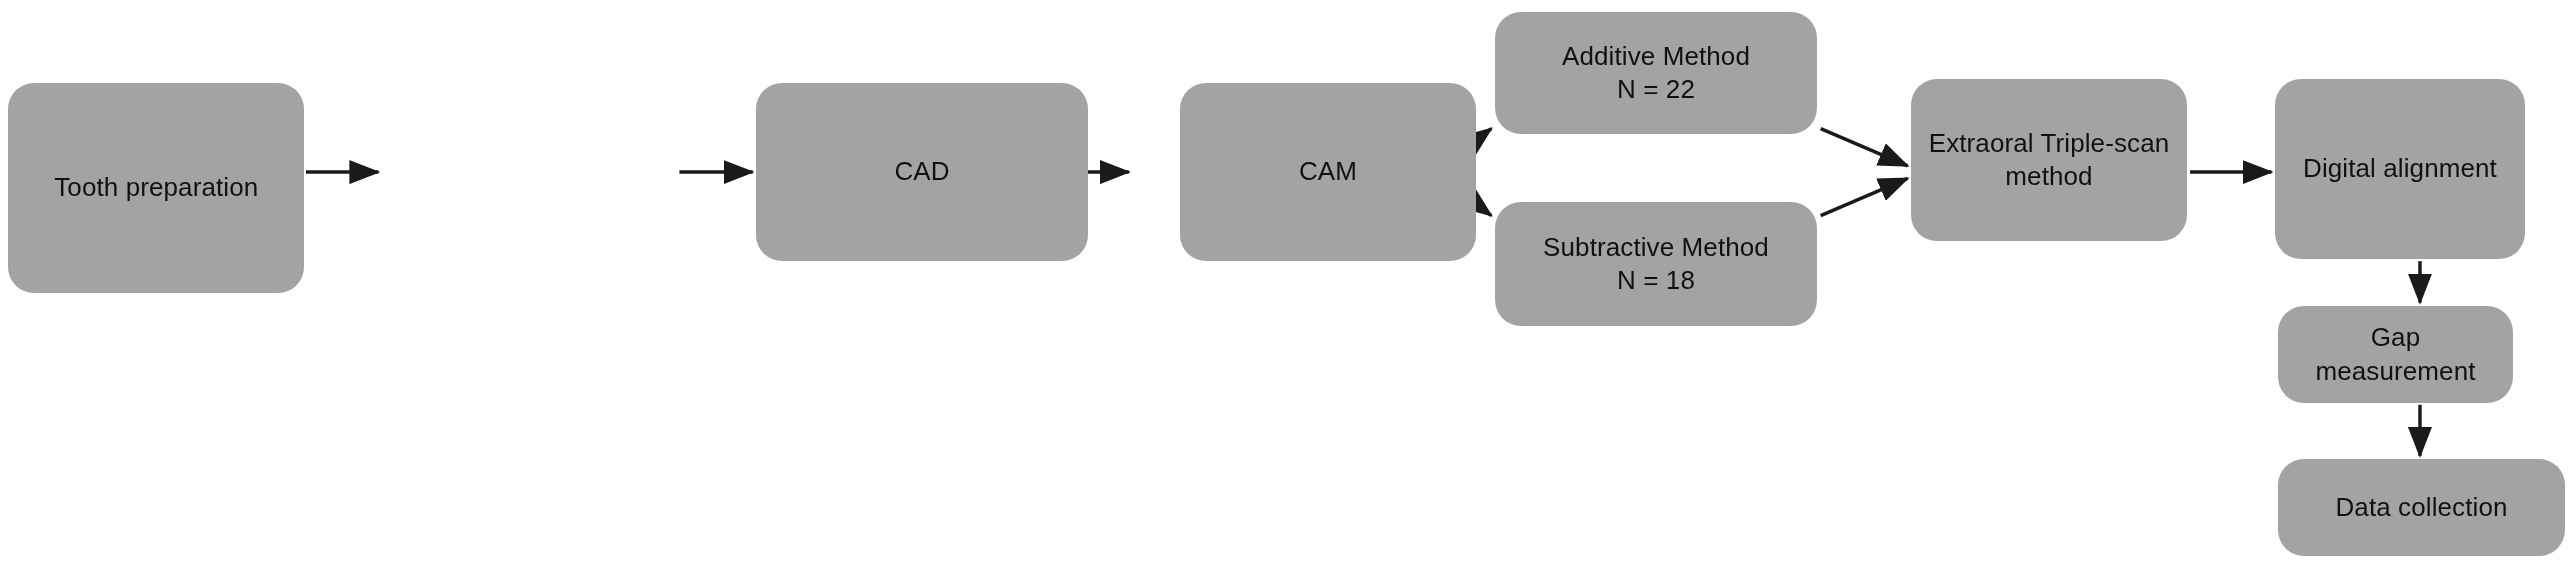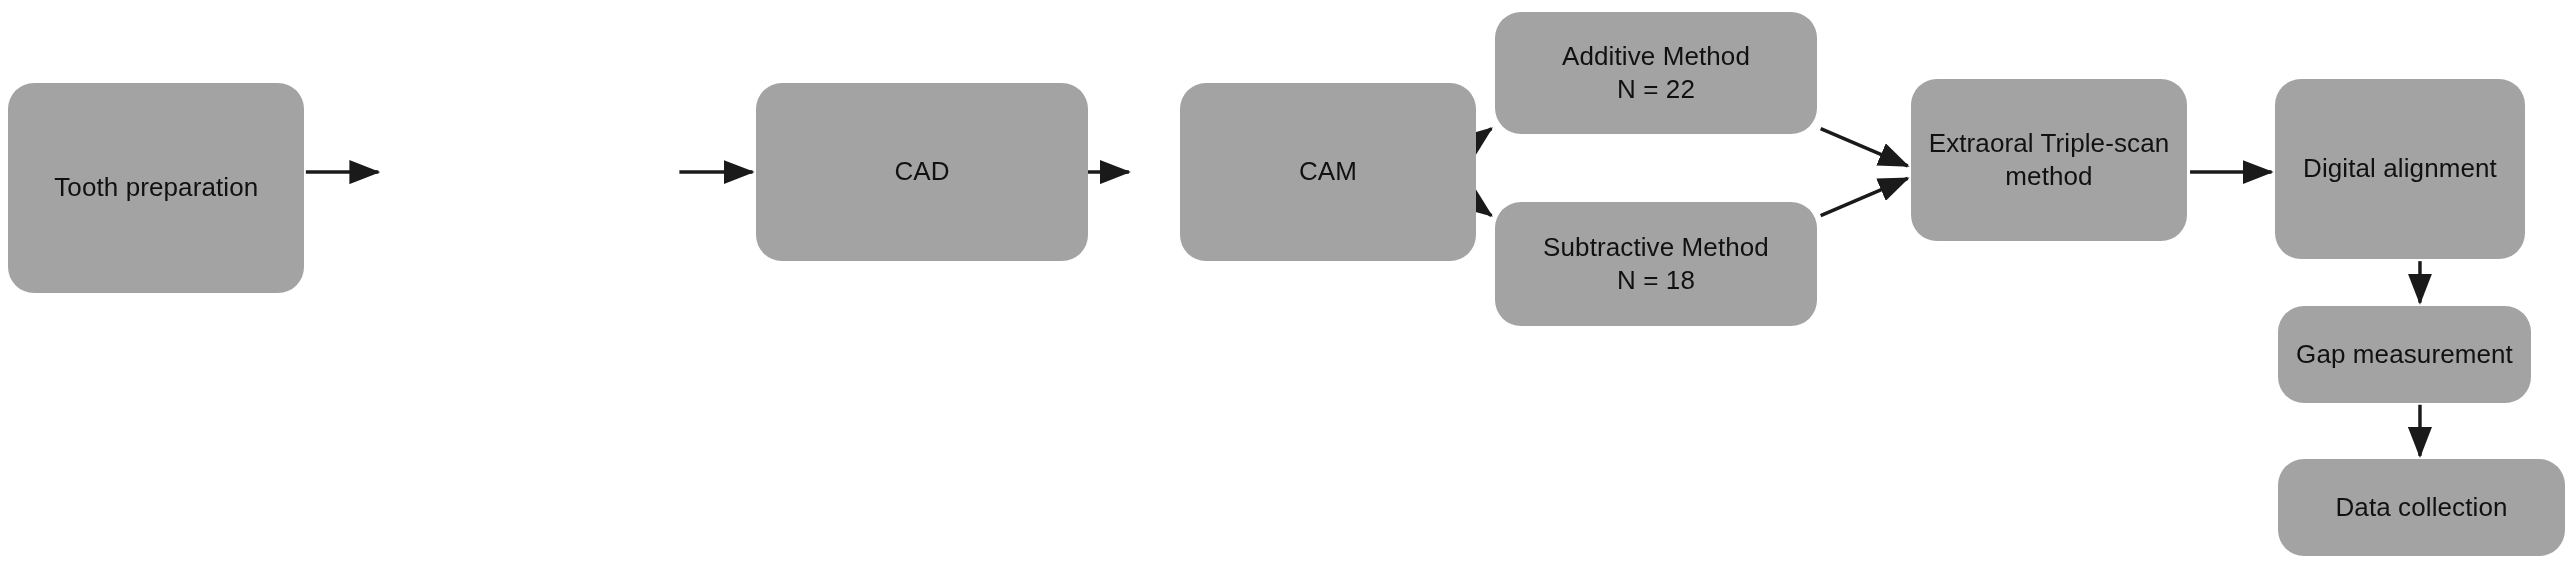--- a/index.html
+++ b/index.html
@@ -99,21 +99,21 @@
 
   <div class="node" style="left:1911px; top:79px; width:276px; height:162px;">
     <span class="label">Extraoral Triple-scan
 method</span>
   </div>
 
   <div class="node" style="left:2275px; top:79px; width:250px; height:180px;">
     <span class="label">Digital alignment</span>
   </div>
 
-  <div class="node" style="left:2278px; top:306px; width:253px; height:97px;">
+  <div class="node" style="left:2278px; top:306px; width:235px; height:97px;">
     <span class="label">Gap measurement</span>
   </div>
 
   <div class="node" style="left:2278px; top:459px; width:287px; height:97px;">
     <span class="label">Data collection</span>
   </div>
 
 </div>
 
 

